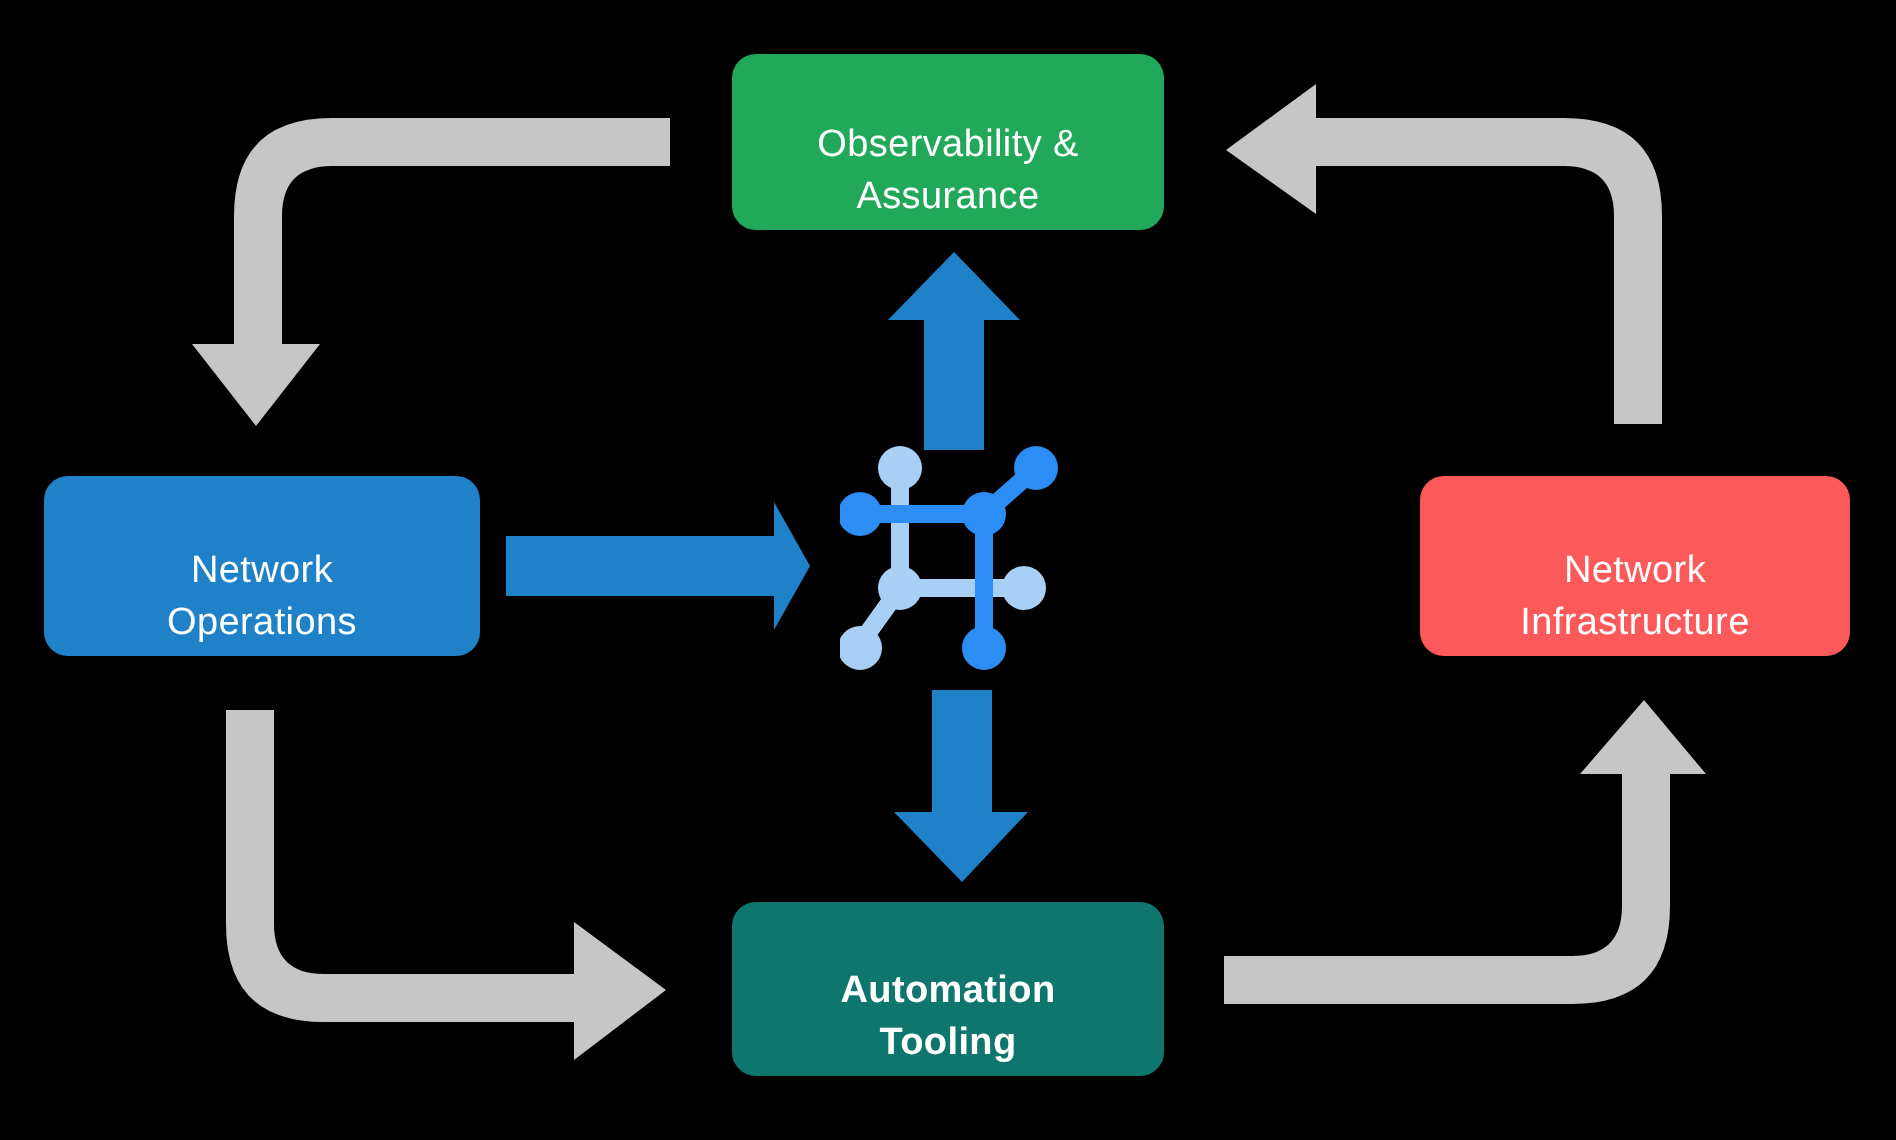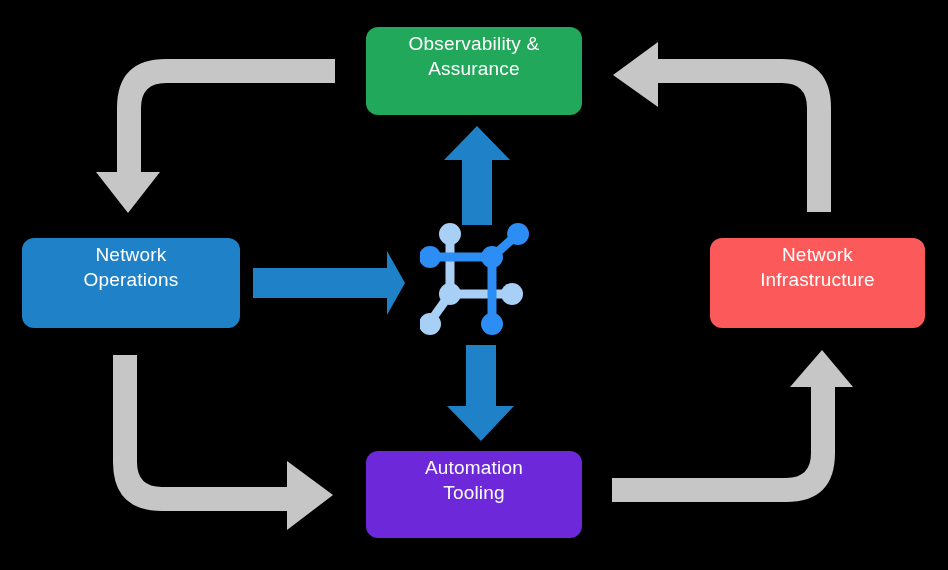--- a/index.html
+++ b/index.html
@@ -22,21 +22,21 @@
     position: absolute;
     left: 0;
     top: 0;
     width: 948px;
     height: 570px;
   }
   .node-box {
     position: absolute;
     border-radius: 12px;
     display: flex;
-    align-items: flex-start;
+    align-items: flex-end;
     justify-content: center;
     text-align: center;
     color: #ffffff;
     font-size: 19px;
     line-height: 1.33;
     font-weight: 400;
     letter-spacing: 0.2px;
     box-sizing: border-box;
     padding: 4px 24px;
     z-index: 5;
@@ -163,18 +163,18 @@
   <div class="node-box" id="box-network-operations" style="background:#1F82C8;">
     <span class="node-label">Network
 Operations</span>
   </div>
 
   <div class="node-box" id="box-network-infrastructure" style="background:#FC5A5A;">
     <span class="node-label">Network
 Infrastructure</span>
   </div>
 
-  <div class="node-box" id="box-automation-tooling" style="background:#6d28d9;">
+  <div class="node-box" id="box-automation-tooling" style="background:#0f766e;font-weight:bold;">
     <span class="node-label">Automation
 Tooling</span>
   </div>
 
 </div>
 
 </body></html>

